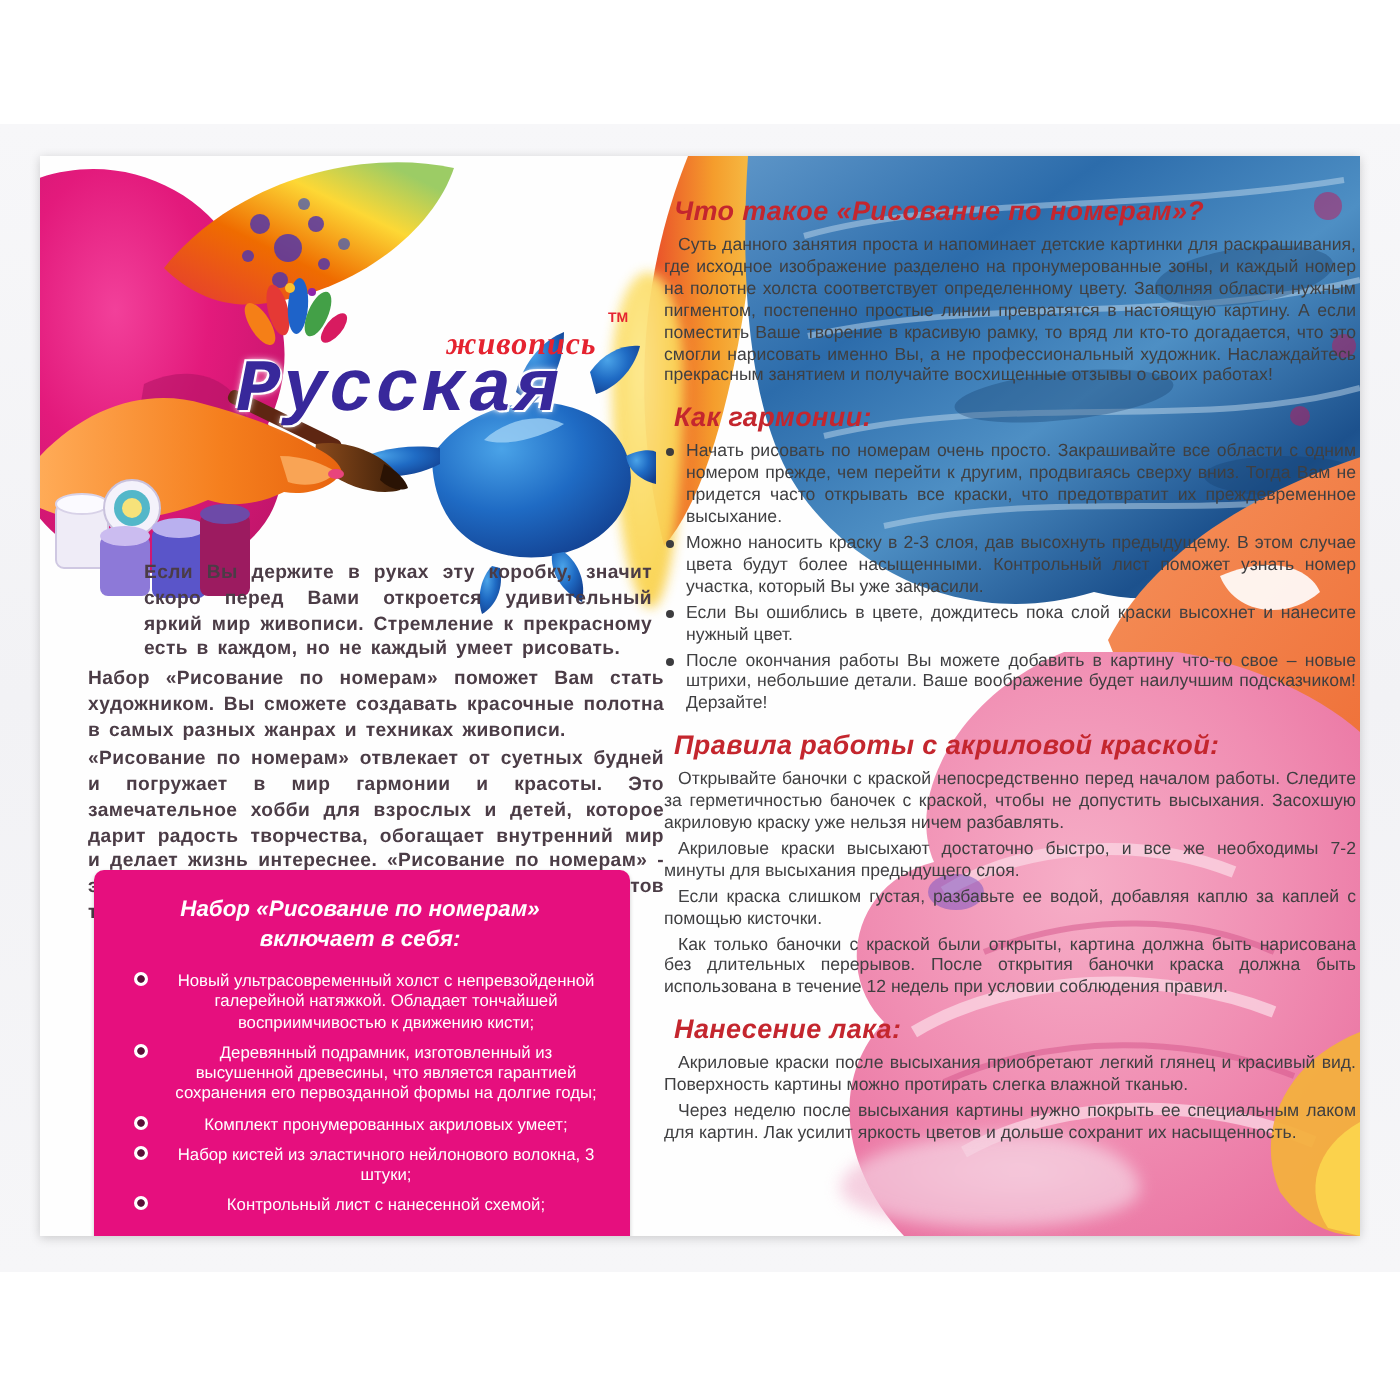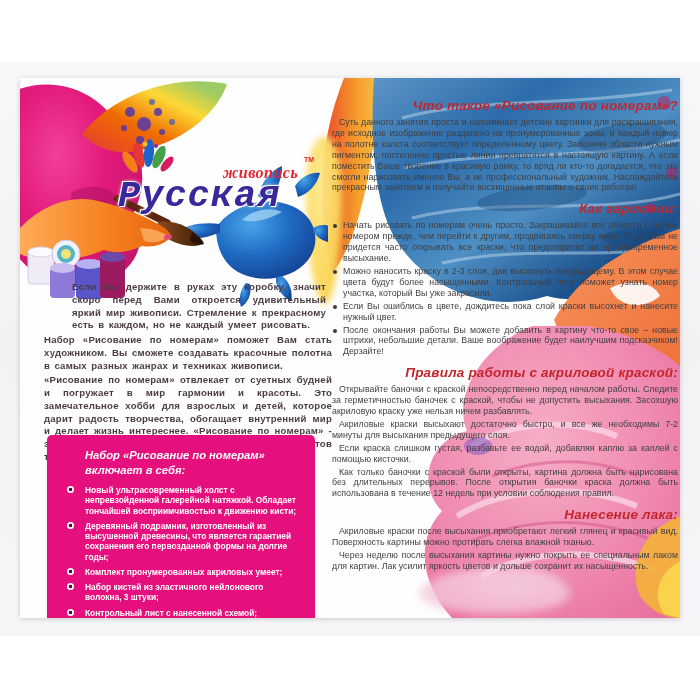--- a/index.html
+++ b/index.html
@@ -16,45 +16,45 @@
   #stage{position:relative;width:700px;height:700px;background:#ffffff;}
   #backdrop{position:absolute;left:0;top:62px;width:700px;height:574px;
     background:linear-gradient(180deg,#f7f7f9 0%,#f2f2f5 50%,#f6f6f8 100%);}
   #box{position:absolute;left:20px;top:78px;width:660px;height:540px;
     background:#fefefe;overflow:hidden;box-shadow:0 1px 5px rgba(0,0,0,.18);}
   .decor{position:absolute;z-index:1;pointer-events:none;}
 
   
   #right-col{position:absolute;left:312px;top:20px;width:346px;z-index:3;}
   .sec-heading{font-family:"Liberation Sans",sans-serif;font-style:italic;font-weight:bold;
-    color:var(--heading-red);font-size:13.5px;margin:8px 0 4px 16px;letter-spacing:.2px;text-align:right;}
+    color:var(--heading-red);font-size:13.5px;margin:8px 0 4px 5px;letter-spacing:.2px;}
   .sec-heading.first{margin-top:0;}
   .sec-p{font-size:8.8px;line-height:1.24;color:var(--body-text);text-align:justify;
     text-indent:7px;margin-bottom:2px;}
   .sec-list{list-style:none;margin:0 0 2px 0;}
   .sec-list li{position:relative;font-size:8.8px;line-height:1.24;color:var(--body-text);
     text-align:justify;padding-left:11px;margin-bottom:2px;}
   .sec-list li::before{content:"";position:absolute;left:1px;top:4px;width:4px;height:4px;
     border-radius:50%;background:#3c3c3e;}
 
   
   #intro{position:absolute;left:24px;top:203px;width:288px;z-index:3;}
   #intro p{font-size:9.6px;font-weight:bold;line-height:1.33;color:var(--intro-text);
     text-align:justify;letter-spacing:.2px;word-spacing:1.5px;}
   #intro p.p-first{margin:0 6px 2px 28px;text-align:justify;}
   #intro p + p{margin-top:2px;}
 
   #kit-box{position:absolute;left:27px;top:357px;width:268px;z-index:3;
     background:var(--magenta);border-radius:5px;padding:13px 14px 11px 16px;
     box-shadow:0 1px 2px rgba(0,0,0,.2);}
   #kit-title{font-style:italic;font-weight:bold;color:#ffffff;font-size:11.2px;
-    line-height:1.3;margin:0 0 8px 22px;width:190px;}
+    line-height:1.3;margin:0 0 8px 22px;width:190px;text-align:center;}
   #kit-list{list-style:none;}
-  #kit-list li{position:relative;color:#ffffff;font-weight:bold;font-size:8.4px;
-    line-height:1.22;padding-left:22px;margin-bottom:5px;text-align:left;}
+  #kit-list li{position:relative;color:#ffffff;font-weight:normal;font-size:8.4px;
+    line-height:1.22;padding-left:22px;margin-bottom:5px;text-align:center;}
   #kit-list li::before{content:"";position:absolute;left:4px;top:1px;width:7px;height:7px;
     border-radius:50%;background:radial-gradient(circle at 50% 50%,#5a0f37 0%,#5a0f37 34%,#ffffff 42%);}
 
   
   #illus{position:absolute;left:0;top:58px;width:308px;height:172px;z-index:2;}
   #logo-script-top{position:absolute;left:203px;top:86px;z-index:4;
     font-family:Liberation Serif, serif;font-style:italic;font-weight:bold;
     color:var(--logo-red);font-size:16px;letter-spacing:.5px;}
   #logo-tm{position:absolute;left:284px;top:78px;z-index:4;color:var(--logo-red);
     font-size:7px;font-weight:bold;}

